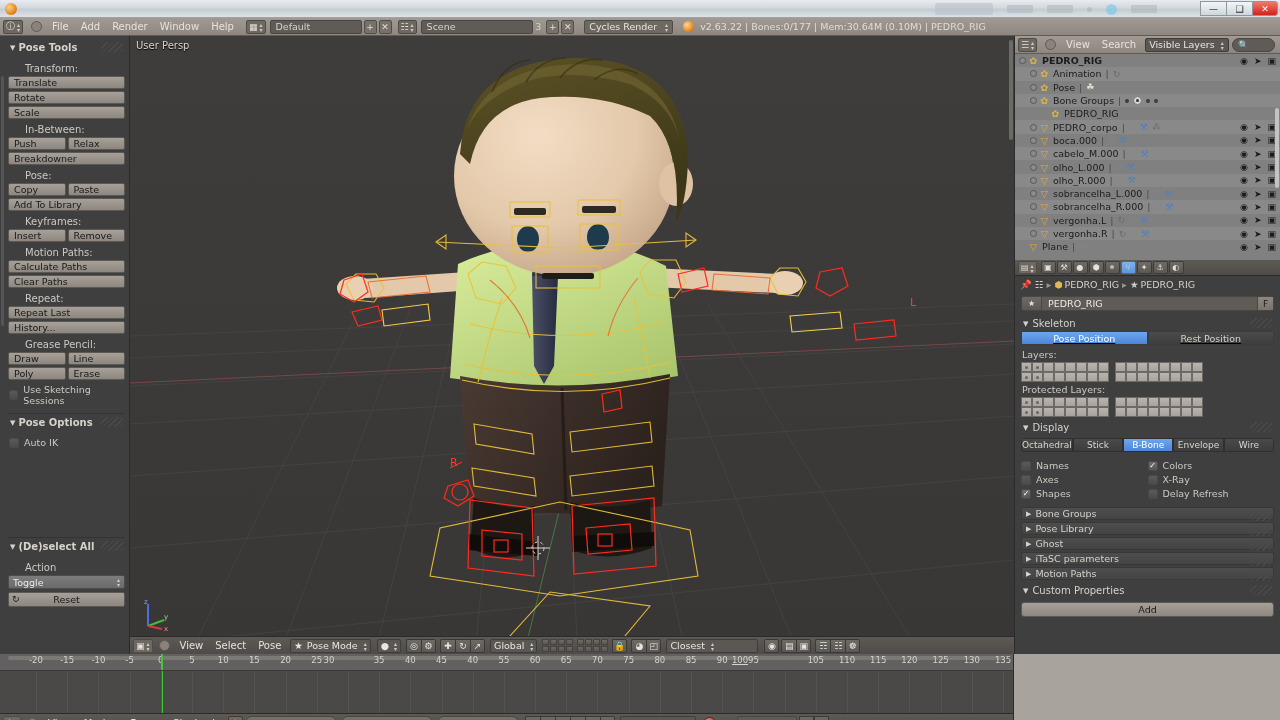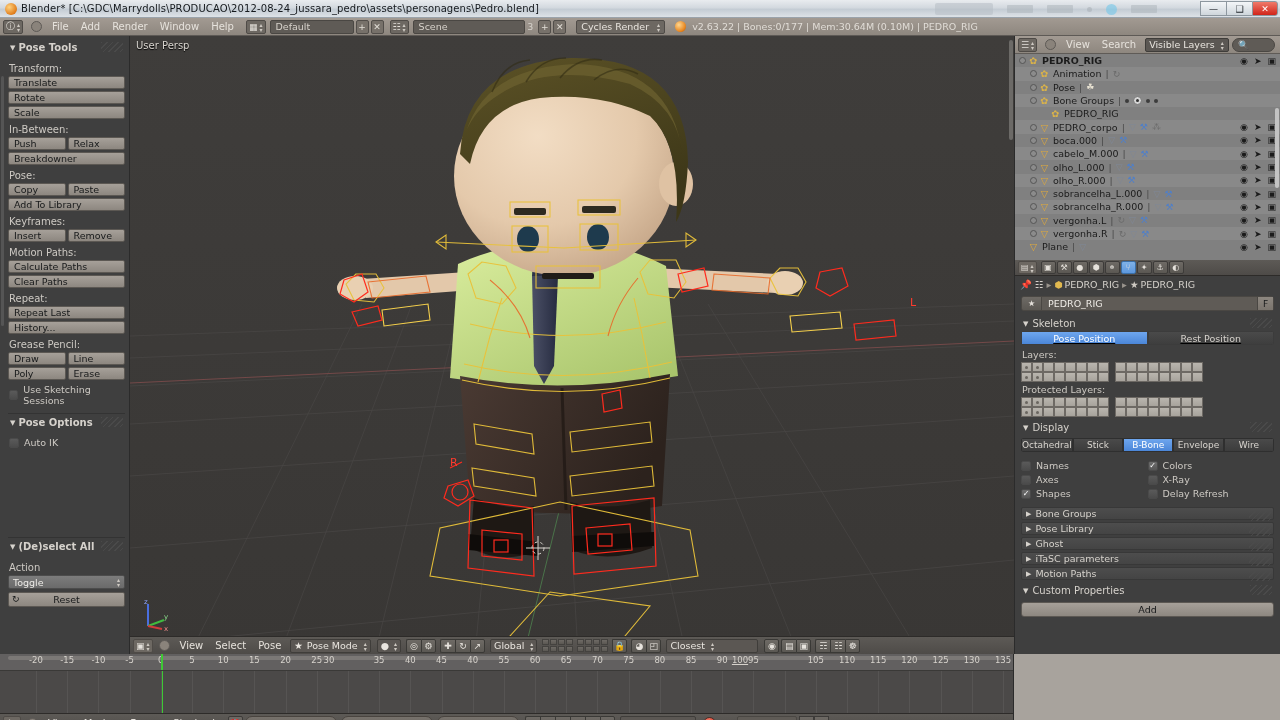--- a/index.html
+++ b/index.html
@@ -50,21 +50,21 @@
   #main{display:flex;height:618px;width:100%;}
 
   
   #toolshelf{width:130px;background:#3f3f3f;border-right:1px solid #2b2b2b;position:relative;
     padding:3px 4px 0 8px;overflow:hidden;}
   .panel-hdr{color:#d6d2cc;font-size:10px;font-weight:bold;display:flex;align-items:center;gap:3px;
     padding:3px 0 5px 2px;position:relative;}
   .tri{font-size:7px;}
   .grip{position:absolute;right:2px;top:3px;width:22px;height:10px;
     background:repeating-linear-gradient(135deg,#4b4b4b 0 1px,transparent 1px 4px);opacity:.9;}
-  .lbl{color:#cdc9c3;font-size:10px;margin:5px 0 2px 1px;}
+  .lbl{color:#cdc9c3;font-size:10px;margin:5px 0 2px 17px;}
   .btn{height:13px;background:linear-gradient(180deg,#a6a099,#8d8780);border:1px solid #5c5853;
     border-radius:2px;color:#17191a;font-size:9.5px;display:flex;align-items:center;padding-left:5px;
     margin-bottom:2px;}
   .btn.center{justify-content:center;padding-left:0;}
   .row2{display:flex;gap:2px;margin-bottom:2px;}
   .row2 .btn{flex:1;margin-bottom:0;}
   .cb{display:flex;align-items:center;gap:5px;margin:4px 0 2px 1px;color:#cdc9c3;font-size:9.5px;}
   .cbbox{width:10px;height:10px;border:1px solid #4a4a4a;border-radius:2px;
     background:linear-gradient(180deg,#5a5a5a,#4b4b4b);display:flex;align-items:center;justify-content:center;
     color:#fff;font-size:8px;}
@@ -177,21 +177,20 @@
   .tbtn{width:15px;height:14px;background:linear-gradient(180deg,#6e6a65,#5b5853);border:1px solid #3d3b39;
     display:flex;align-items:center;justify-content:center;font-size:8px;color:#e7e3dd;}
   .recdot{width:13px;height:13px;border-radius:50%;background:radial-gradient(circle at 40% 35%,#ff8f7a,#c31b0c);
     border:1px solid #4a2b26;margin-left:4px;}
 </style>
 </head>
 <body>
 
 <div id="titlebar">
   <span class="tb-icon"></span>
-  <span class="tb-text">Blender* [C:\GDC\Marrydolls\PRODUCAO\2012-08-24_jussara_pedro\assets\personagens\Pedro.blend]</span>
   <div class="tb-ghost">
     <span class="ghost-pill"></span>
       <span class="ghost-sm"></span>
       <span class="ghost-sm"></span>
     <span class="ghost-dot"></span>
       <span class="ghost-cir"></span>
       <span class="ghost-sm"></span>
   </div>
   <div id="wincontrols">
     <div class="wc">—</div>
@@ -215,21 +214,21 @@
   <span class="menu-item">Window</span>
   <span class="menu-item">Help</span>
 
   <div class="tb-sel" style="margin-left:6px">
     <span class="gl">▦</span>
     <span class="spin">
         <span>▴</span>
         <span>▾</span>
       </span>
   </div>
-  <div class="field" style="width:84px">Default</div>
+  <div class="field" style="width:92px">Default</div>
   <div class="minibtn">+</div>
   <div class="minibtn">✕</div>
 
   <div class="tb-sel" style="margin-left:6px">
     <span class="gl">☷</span>
     <span class="spin">
         <span>▴</span>
         <span>▾</span>
       </span>
   </div>

